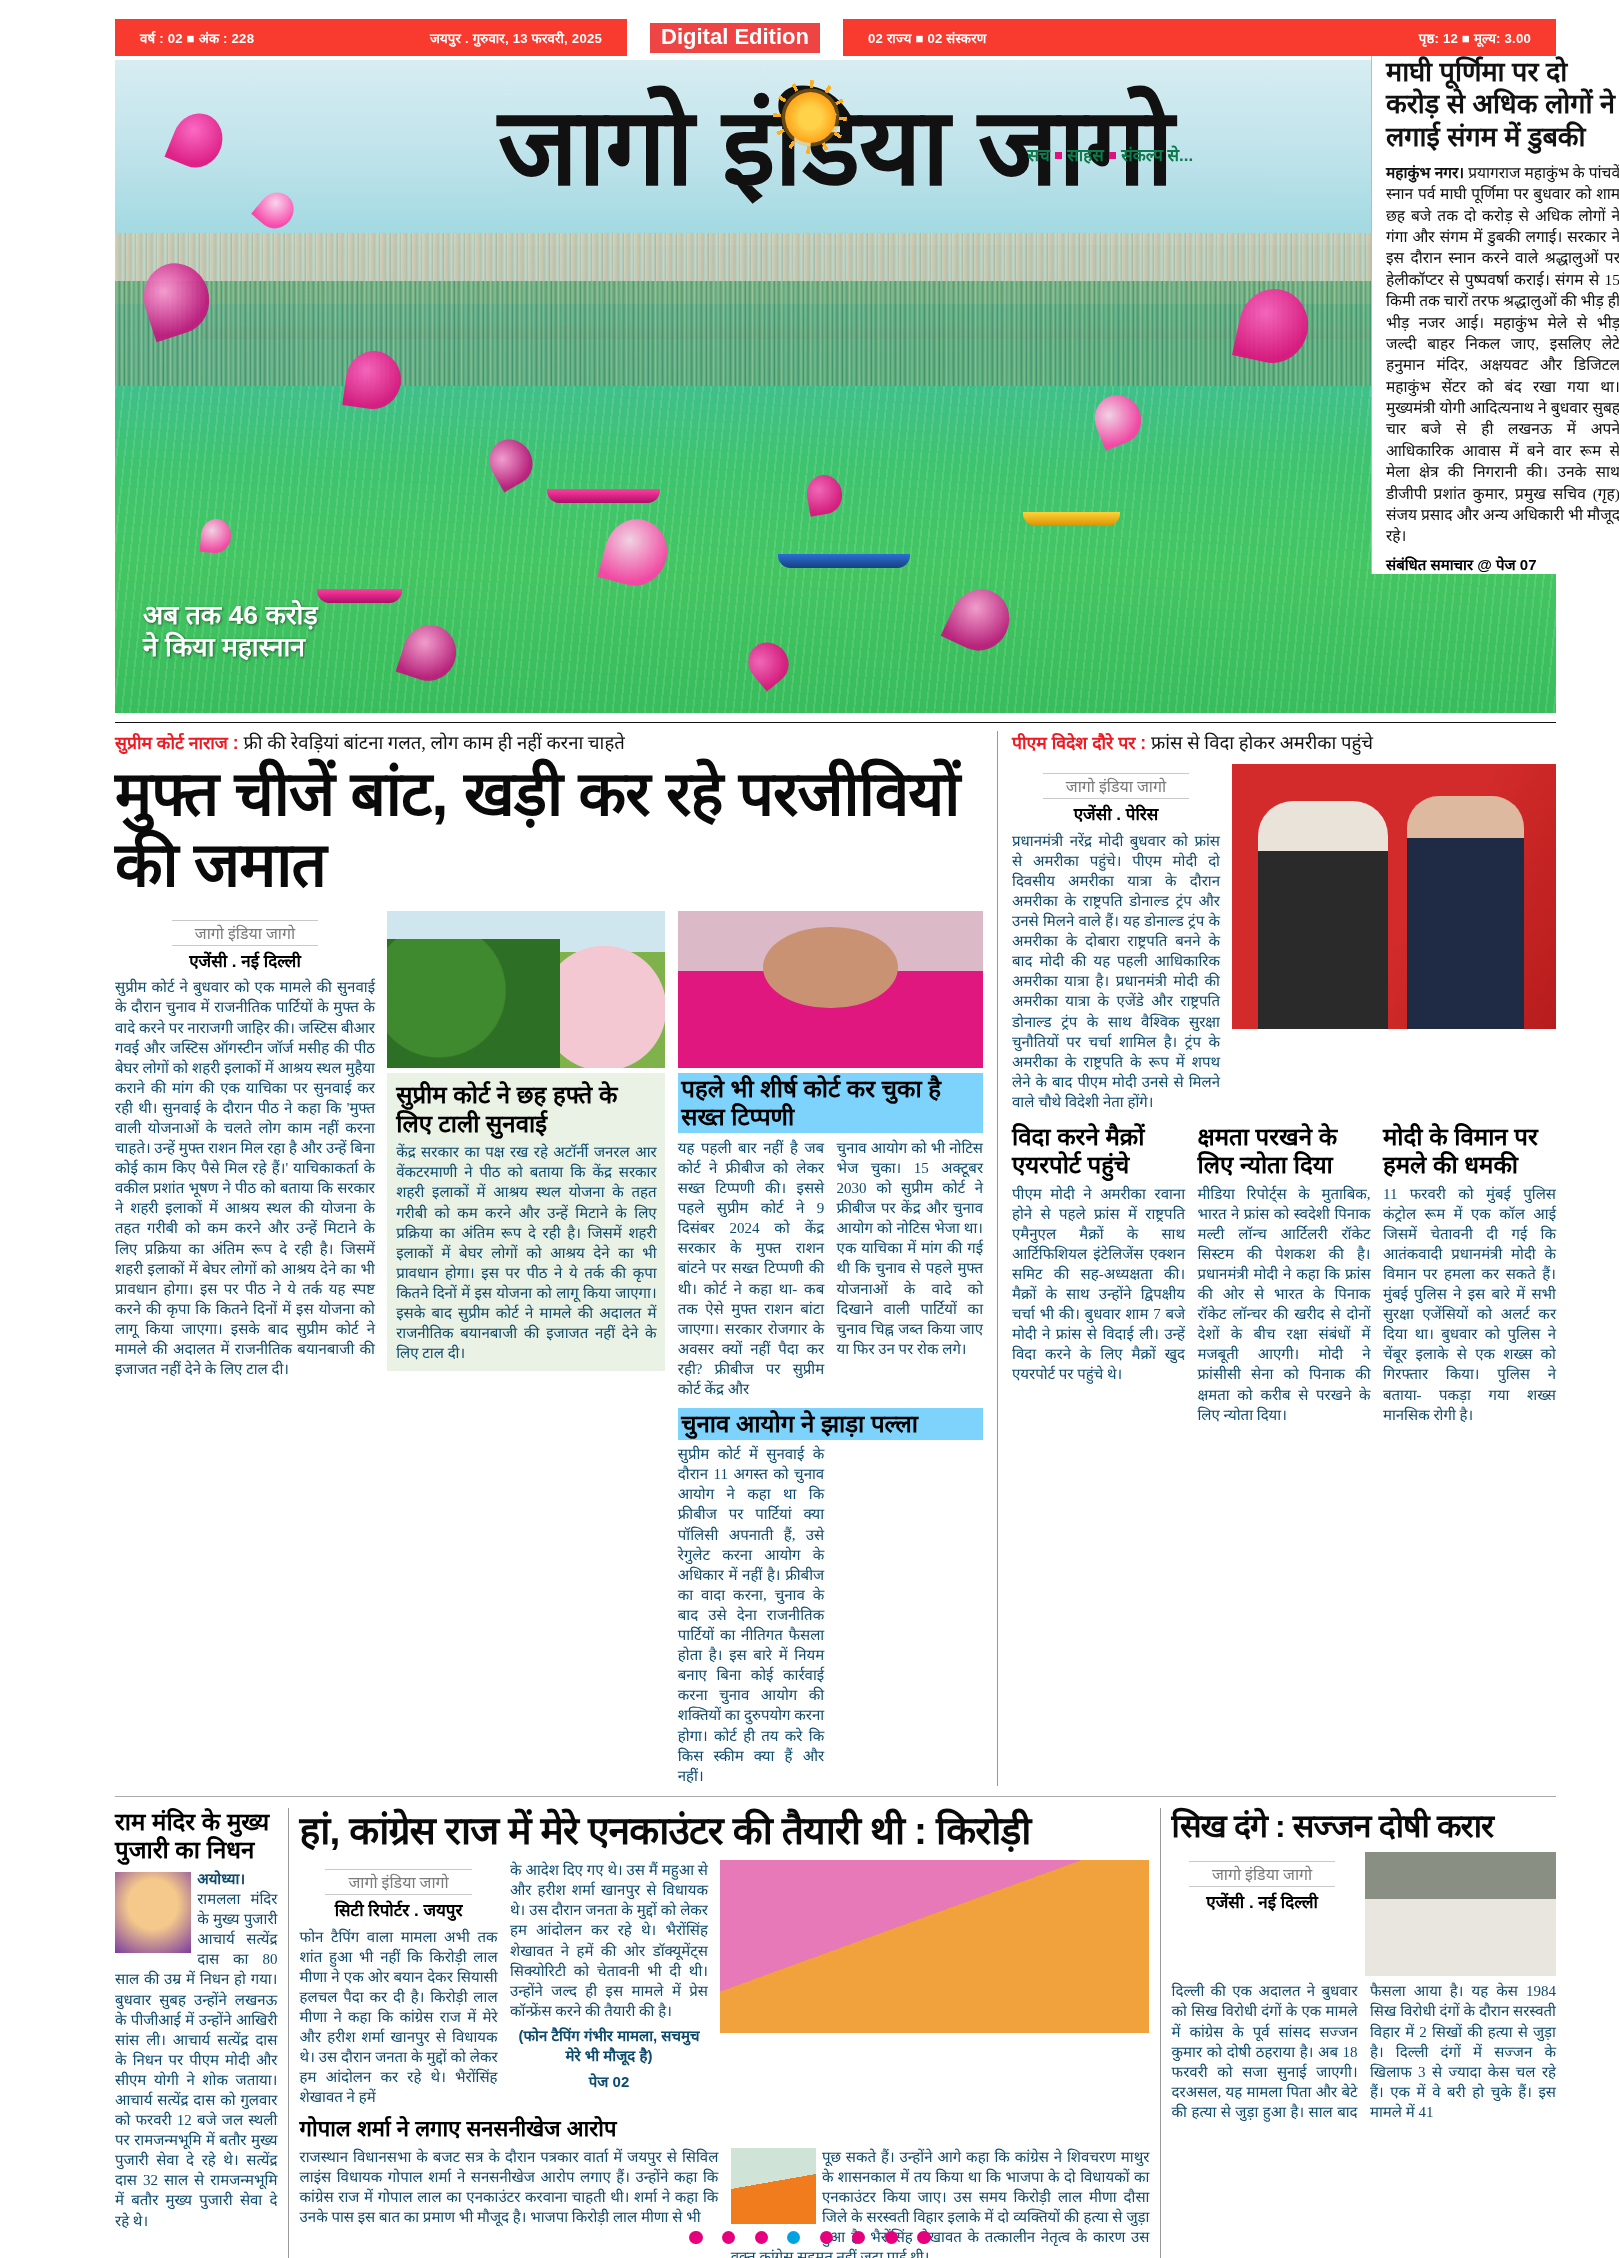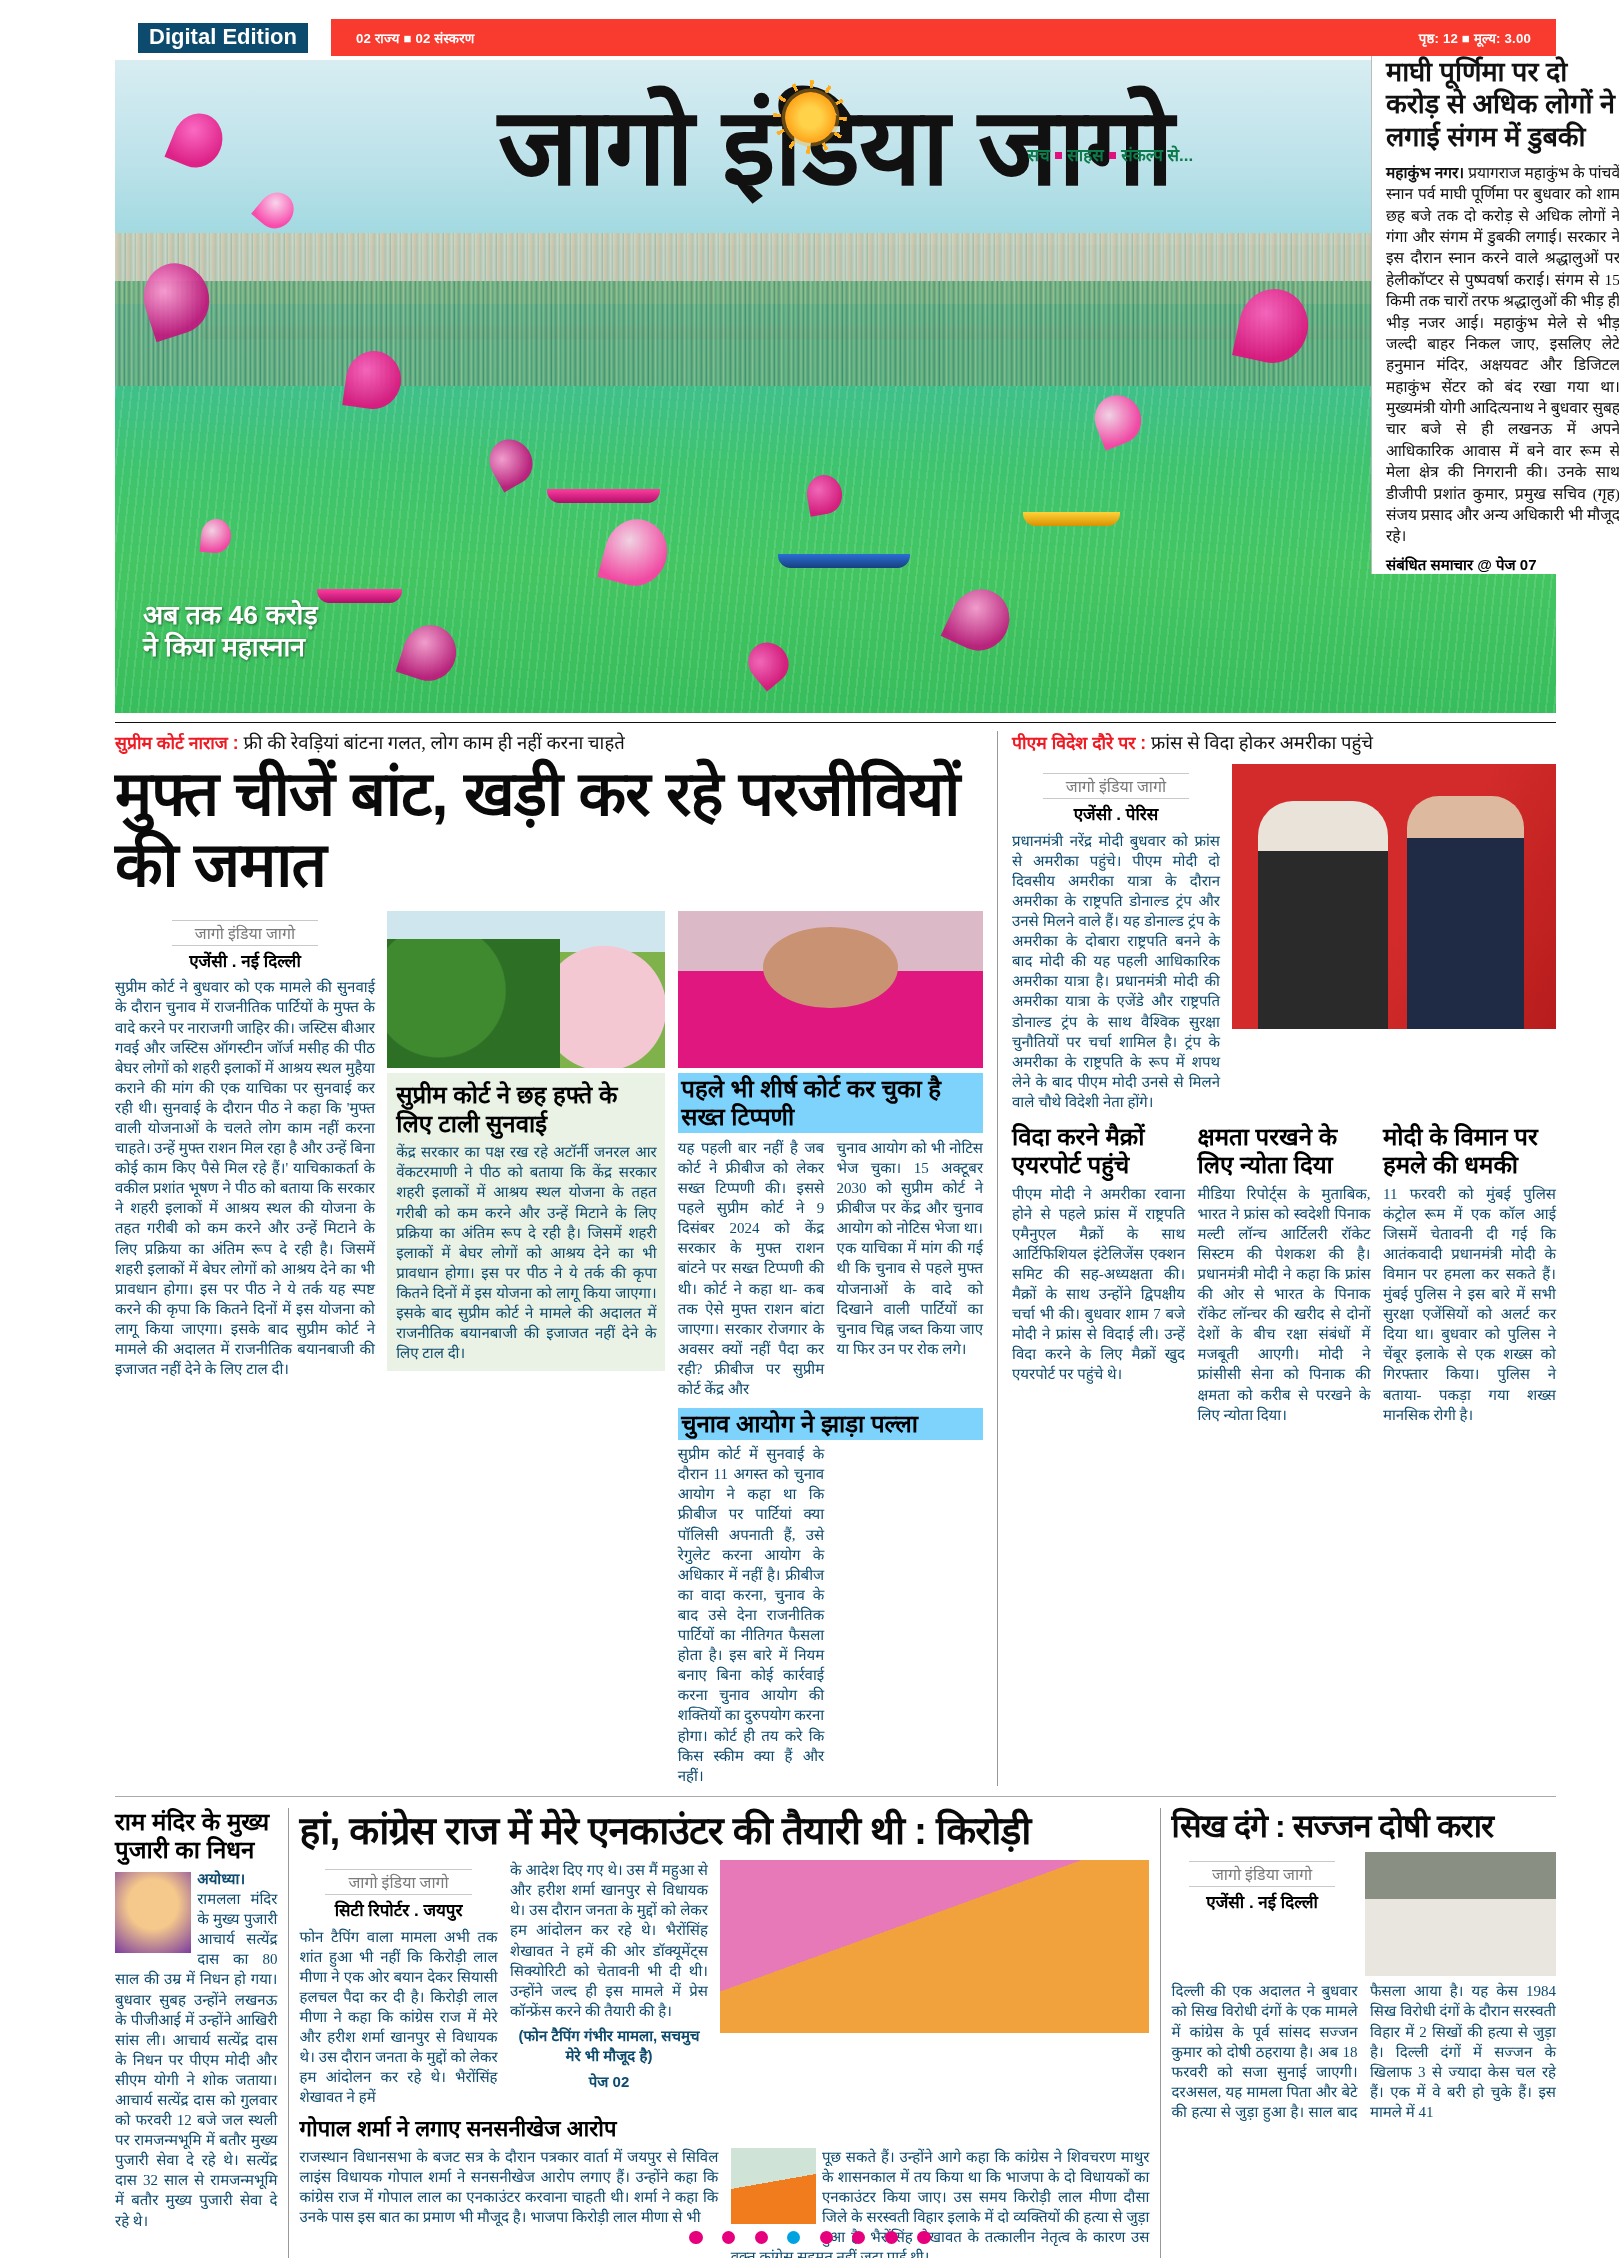--- a/index.html
+++ b/index.html
@@ -37,21 +37,21 @@
     font-size: 13.2px;
     letter-spacing: 0.2px;
   }
   .topbar-left { flex: 0 0 512px; }
   .topbar-mid {
     flex: 0 0 216px;
     display: flex; align-items: center; justify-content: center;
     background: #fff;
   }
   .digital-edition {
-    background: #0c4a6e; color: #fff;
+    background: #ef4444; color: #fff;
     font-family: "Liberation Sans", sans-serif;
     font-weight: bold; font-size: 22px;
     padding: 1.8px 10.6px 3.5px; line-height: 1.1;
     white-space: nowrap;
   }
   .topbar-right { flex: 1 1 auto; }
 
   
   .hero {
     position: relative;
@@ -288,20 +288,24 @@
   .mt6{margin-top:5.3px} .mt10{margin-top:8.8px}
   .center{text-align:center}
   .bold-sans{font-family:"Liberation Sans",sans-serif;font-weight:bold;}
 </style>
 </head>
 <body>
 
 <div class="page">
 
   <div class="topbar">
+    <div class="topbar-strip topbar-left">
+      <span>वर्ष : 02 ■ अंक : 228</span>
+      <span>जयपुर . गुरुवार, 13 फरवरी, 2025</span>
+    </div>
     <div class="topbar-mid">
       <span class="digital-edition">Digital Edition</span>
     </div>
     <div class="topbar-strip topbar-right">
       <span>02 राज्य ■ 02 संस्करण</span>
       <span>पृष्ठ: 12 ■ मूल्य: 3.00</span>
     </div>
   </div>
 
   <div class="hero">

